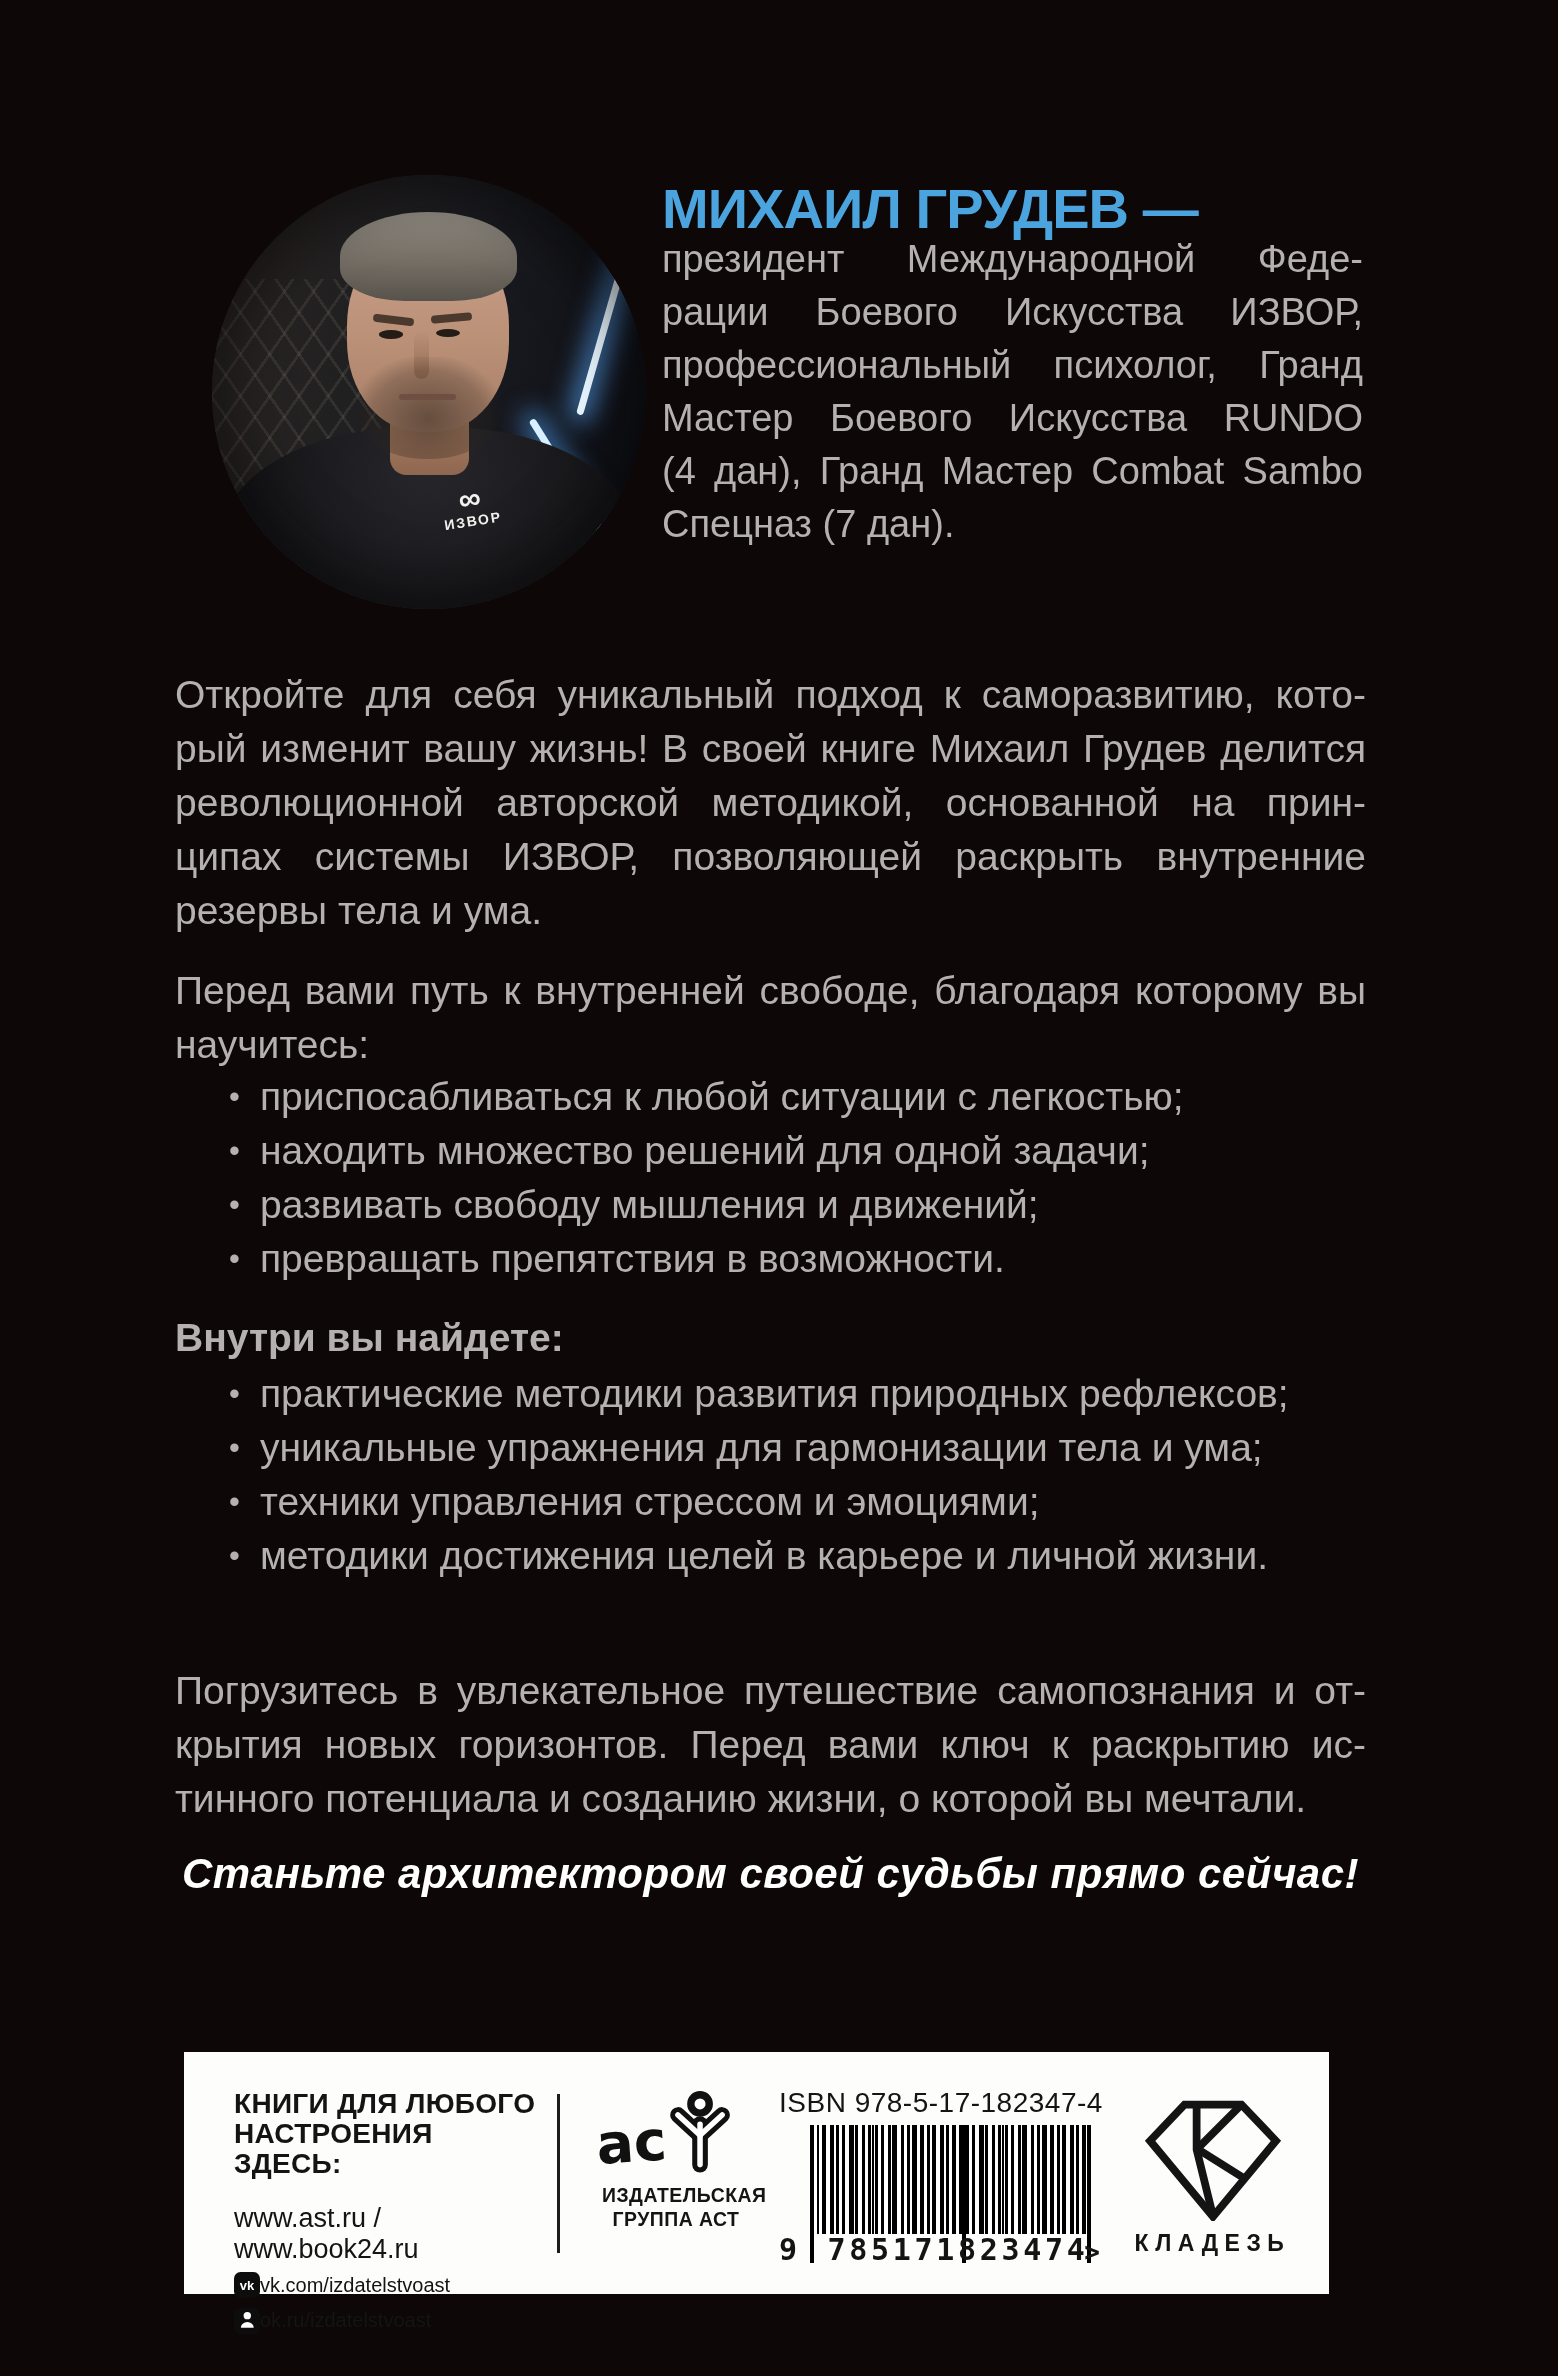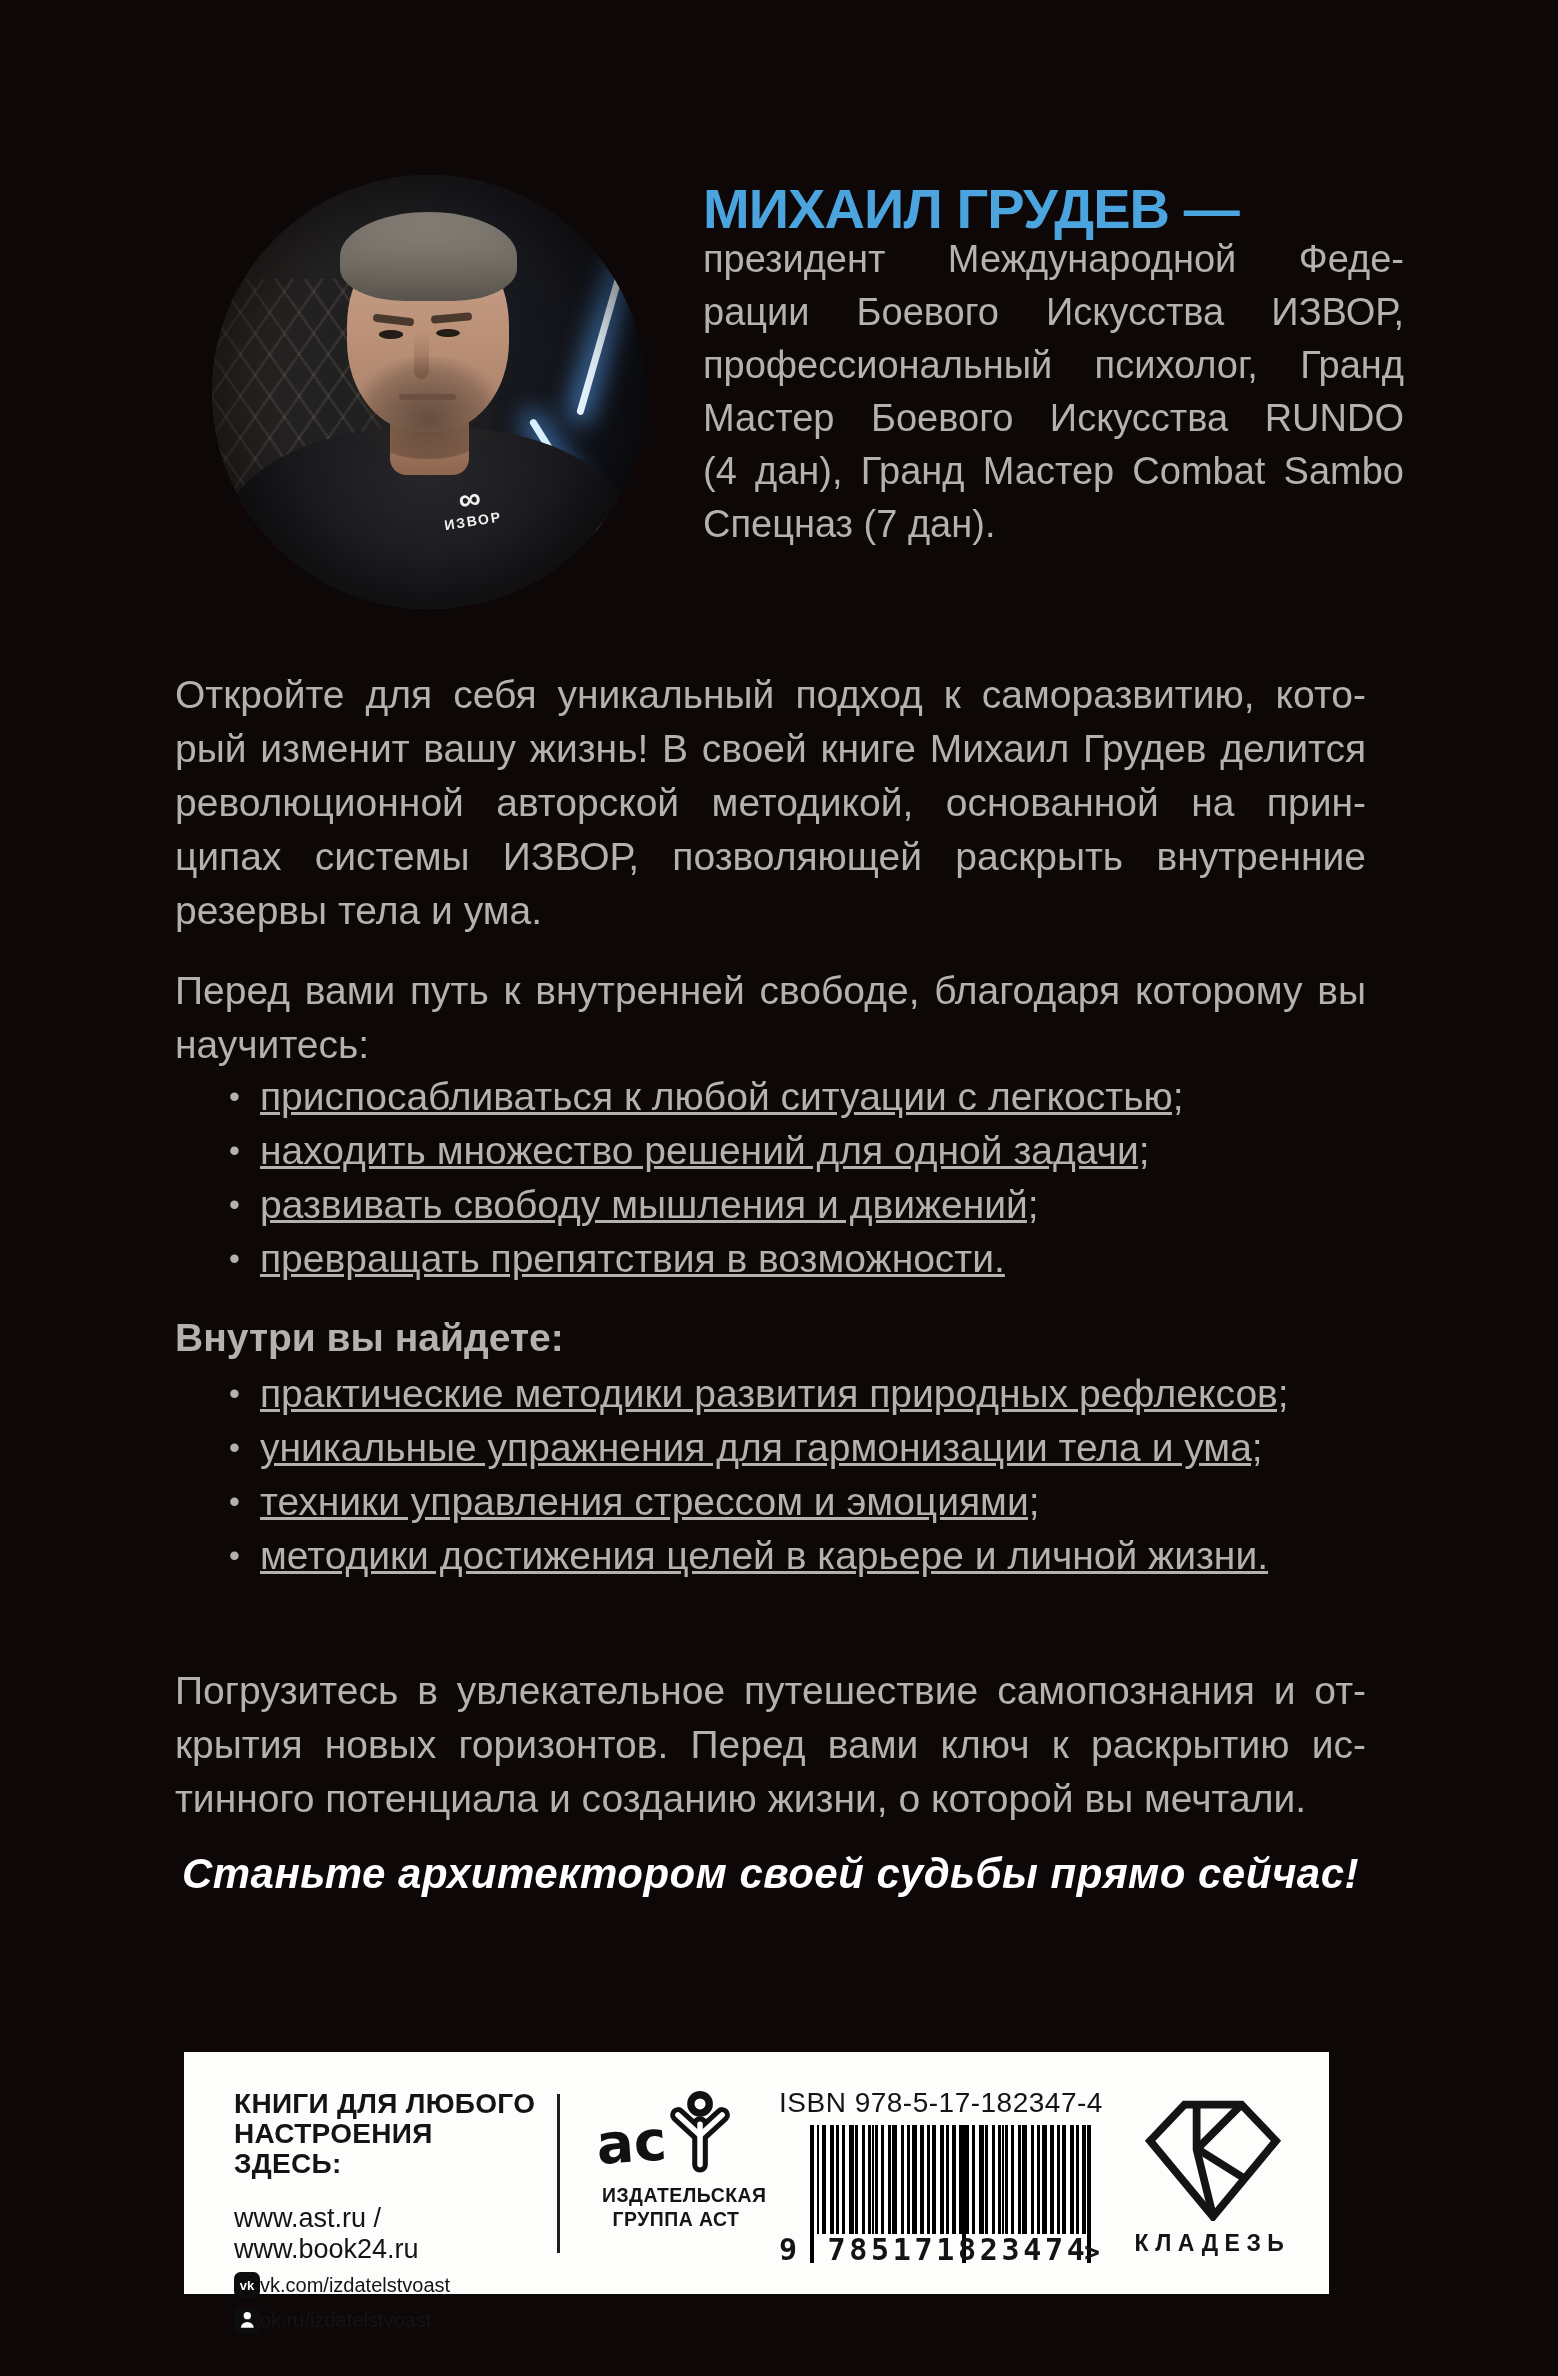--- a/index.html
+++ b/index.html
@@ -70,39 +70,39 @@
   .photo .mouth{position:absolute;left:43%;top:50.5%;width:57px;height:5.5px;background:#6f4f41;border-radius:3.7px;}
   .photo .shirt-logo{
     position:absolute;left:53%;top:72%;text-align:center;color:#f2f2f0;
     transform:rotate(-9deg);line-height:1;
   }
   .photo .shirt-logo .inf{font-size:31px;font-weight:bold;display:block;line-height:.8;}
   .photo .shirt-logo .txt{font-size:14px;font-weight:bold;letter-spacing:1.8px;display:block;margin-top:1.8px;}
   .photo .vignette{position:absolute;inset:0;border-radius:50%;box-shadow:inset 0 0 55px 16.6px rgba(5,4,3,.55);}
 
   
-  .author-block{position:absolute;left:662px;top:179px;width:701px;margin-left:41px;}
+  .author-block{position:absolute;left:662px;top:179px;width:701px;}
   .author-name{
     color:#4ba4dd;font-size:56px;font-weight:bold;letter-spacing:-0.9px;
     line-height:59px;white-space:nowrap;
   }
   .bio{position:absolute;left:0;top:54px;width:701px;color:#b4b1ae;font-size:38px;}
   .bio .jline{line-height:53px;}
 
   
   .jline{display:block;text-align:justify;text-align-last:justify;}
   .jline.last{text-align:last;text-align-last:left;}
 
   
   .col{position:absolute;left:175px;width:1191px;color:#b4b1ae;font-size:39px;}
   .col .jline{line-height:54px;}
   .p1{top:668px;}
   .p2{top:964px;}
   .blist{list-style:none;margin:0;padding:0;position:absolute;left:175px;width:1191px;
-         color:#b4b1ae;font-size:39px;text-decoration:underline;}
+         color:#b4b1ae;font-size:39px;}
   .blist li{position:relative;line-height:54px;padding-left:85px;}
   .blist li::before{content:"\2022";position:absolute;left:54px;top:0;font-size:31px;color:#b4b1ae;}
   .blist1{top:1070px;}
   .h2{top:1311px;font-weight:bold;}
   .blist2{top:1367px;}
   .p3{top:1664px;}
   .cta{
     position:absolute;left:175px;top:1850px;width:1191px;text-align:center;
     color:#ffffff;font-size:42px;font-weight:bold;font-style:italic;letter-spacing:0.5px;
   }

